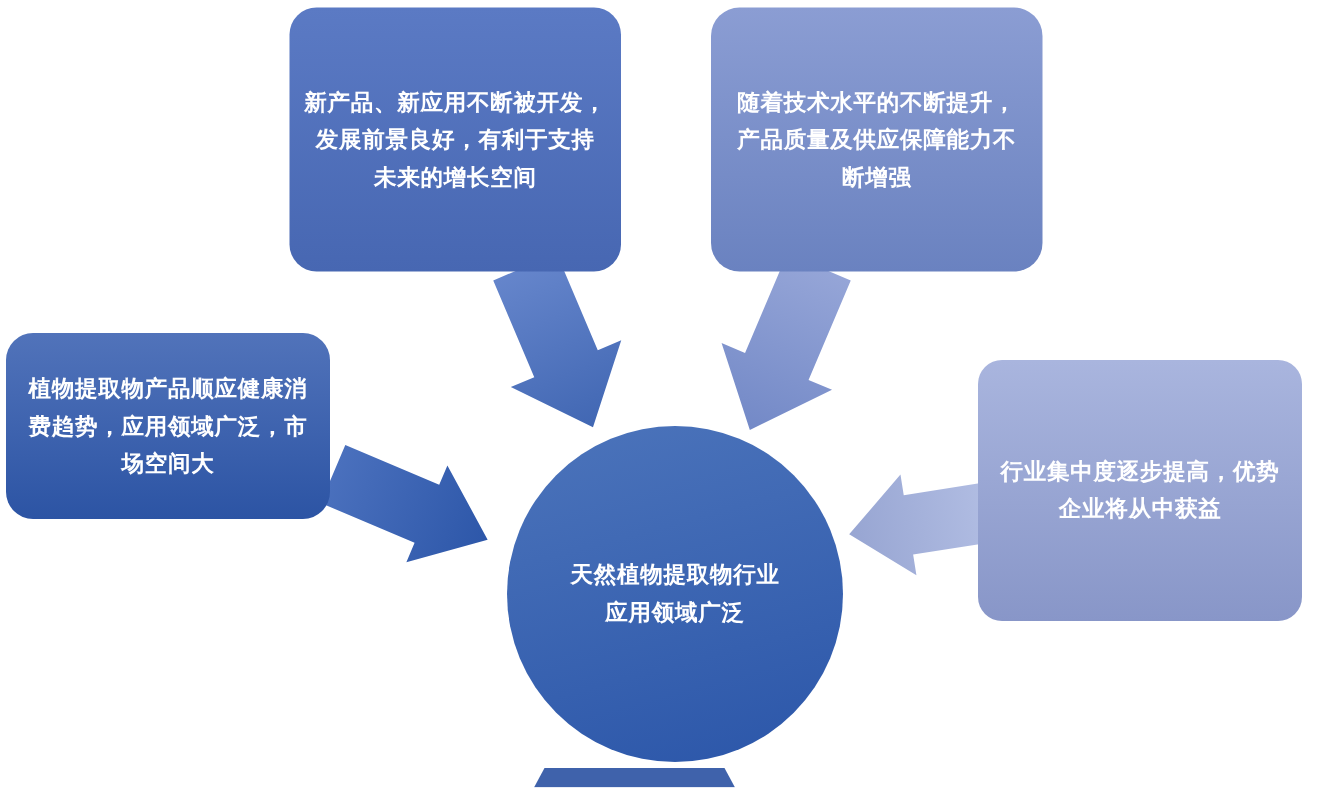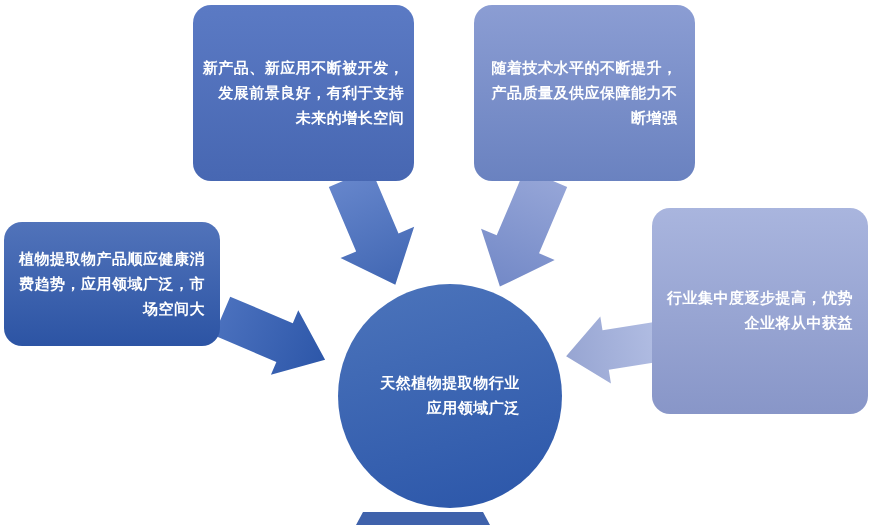--- a/index.html
+++ b/index.html
@@ -18,46 +18,48 @@
   .arrows-layer {
     position: absolute;
     left: 0; top: 0;
     width: 888px; height: 525px;
   }
   .shape {
     position: absolute;
     display: flex;
     align-items: center;
     justify-content: center;
-    text-align: right;
+    text-align: center;
     color: var(--text, #ffffff);
     font-weight: bold;
     font-size: 15px;
     line-height: 25px;
     letter-spacing: 0.5px;
     white-space: pre-line;
     box-sizing: border-box;
     padding: 4px;
   }
   .rounded { border-radius: 18px; }
   .box-top-left {
     left: 193px; top: 5px; width: 221px; height: 176px;
     background: linear-gradient(180deg, var(--box1_top), var(--box1_bottom));
   }
   .box-top-right {
     left: 474px; top: 5px; width: 221px; height: 176px;
     background: linear-gradient(180deg, var(--box2_top), var(--box2_bottom));
+    border-radius: 19px;
   }
   .box-left {
     left: 4px; top: 222px; width: 216px; height: 124px;
     background: linear-gradient(180deg, var(--box3_top), var(--box3_bottom));
   }
   .box-right {
-    left: 652px; top: 208px; width: 216px; height: 206px;
+    left: 652px; top: 240px; width: 216px; height: 174px;
     background: linear-gradient(180deg, var(--box4_top), var(--box4_bottom));
+    border-radius: 16px;
   }
   .center-circle {
     left: 338px; top: 284px; width: 224px; height: 224px;
     border-radius: 50%;
     background: linear-gradient(165deg, var(--circle_light), var(--circle_dark));
   }
 </style>
 </head>
 <body>
 

